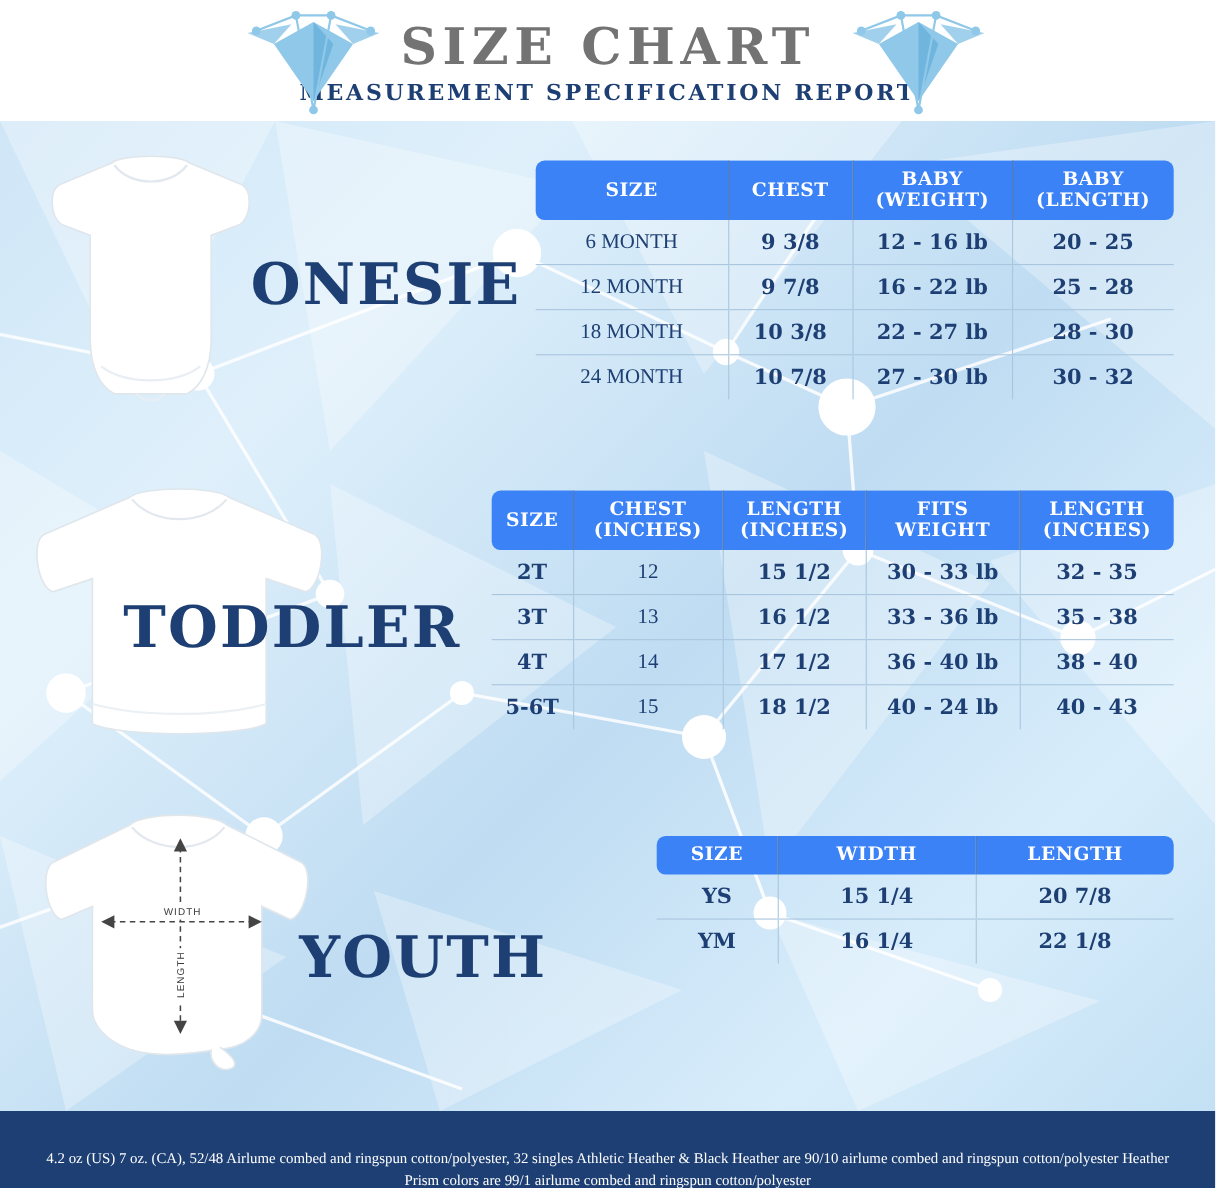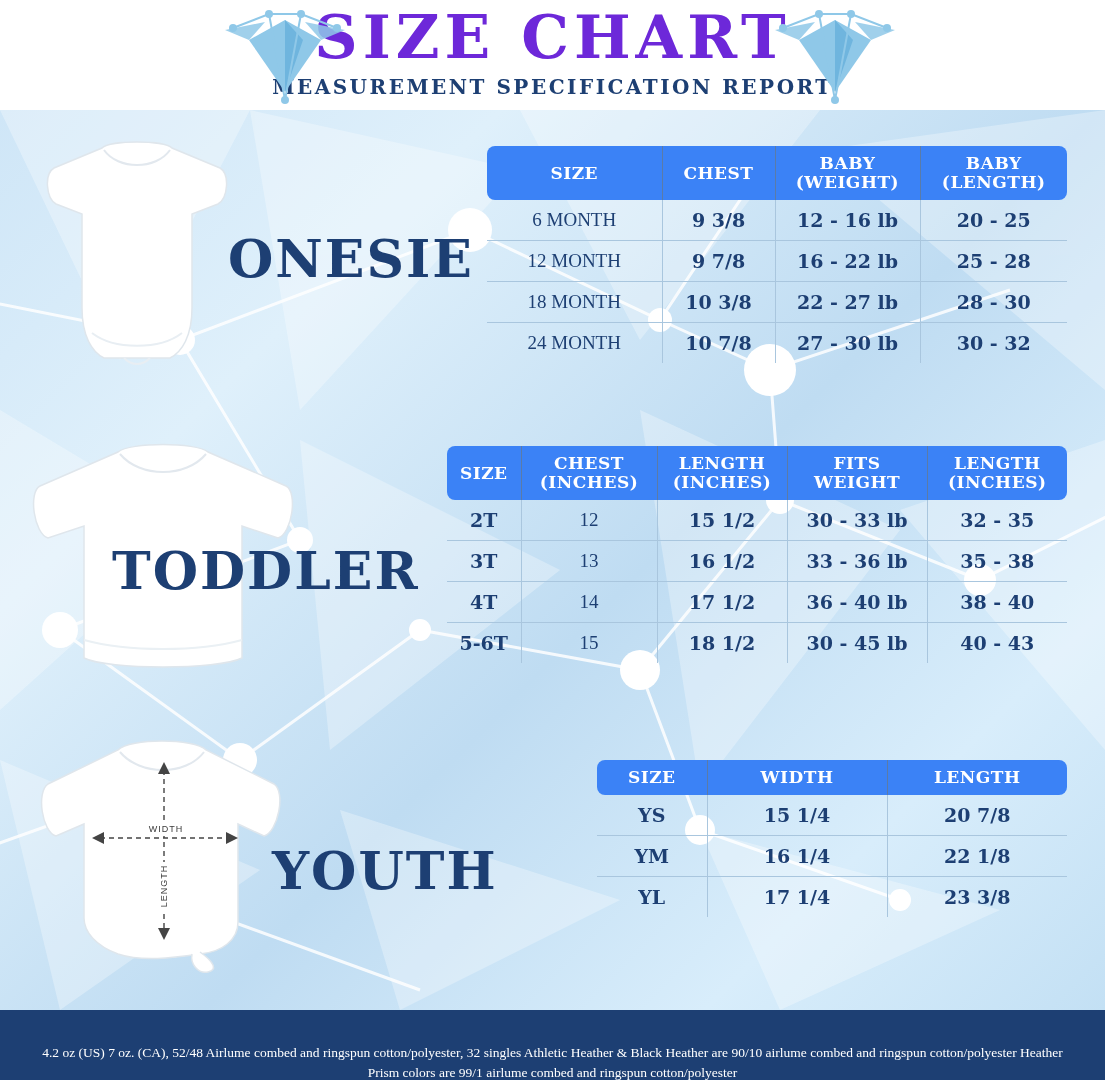--- a/index.html
+++ b/index.html
@@ -25,24 +25,24 @@
 
   
   .header {
     position: absolute; left: 0; top: 0; width: 1105px; height: 110px;
     background: #ffffff;
     text-align: center;
   }
   .header-title {
     font-family: "DejaVu Serif", serif;
     font-weight: bold;
-    font-size: 60px;
+    font-size: 46px;
     letter-spacing: 5px;
-    color: #6d28d9;
-    margin-top: 6px;
+    color: #737373;
+    margin-top: 18px;
     line-height: 1.05;
   }
   .header-sub {
     font-family: "DejaVu Serif", serif;
     font-weight: bold;
     font-size: 20px;
     letter-spacing: 2.5px;
     color: #1d3f73;
     margin-top: 6px;
   }
@@ -338,21 +338,21 @@
         <td class="b">4T</td>
         <td>14</td>
         <td class="b">17 1/2</td>
         <td class="b">36 - 40 lb</td>
         <td class="b">38 - 40</td>
       </tr>
       <tr>
         <td class="b">5-6T</td>
         <td>15</td>
         <td class="b">18 1/2</td>
-        <td class="b">30 - 45 lb</td>
+        <td class="b">40 - 24 lb</td>
         <td class="b">40 - 43</td>
       </tr>
     </tbody>
   </table>
 
   <svg class="garment" style="left:22px; top:726px;" width="280" height="250" viewBox="0 0 280 250">
     <g fill="#ffffff" stroke="#dfe6ec" stroke-width="1.5">
       <path d="M96,24 C108,12 172,12 184,24 L252,58 C264,66 256,106 242,110 L216,98
                L216,196 C216,214 200,226 178,228 C150,232 120,236 96,228 C74,220 62,206 62,192
                L62,98 L34,110 C20,106 14,66 26,58 Z"></path>
@@ -398,25 +398,20 @@
       <tr>
         <td class="b">YS</td>
         <td class="b">15 1/4</td>
         <td class="b">20 7/8</td>
       </tr>
       <tr>
         <td class="b">YM</td>
         <td class="b">16 1/4</td>
         <td class="b">22 1/8</td>
       </tr>
-      <tr>
-        <td class="b">YL</td>
-        <td class="b">17 1/4</td>
-        <td class="b">23 3/8</td>
-      </tr>
     </tbody>
   </table>
 
   <div class="footer">
     <div class="footer-text">4.2 oz (US) 7 oz. (CA), 52/48 Airlume combed and ringspun cotton/polyester, 32 singles Athletic Heather &amp; Black Heather are 90/10 airlume combed and ringspun cotton/polyester Heather Prism colors are 99/1 airlume combed and ringspun cotton/polyester</div>
   </div>
 
 </div>
 
 </body></html>

